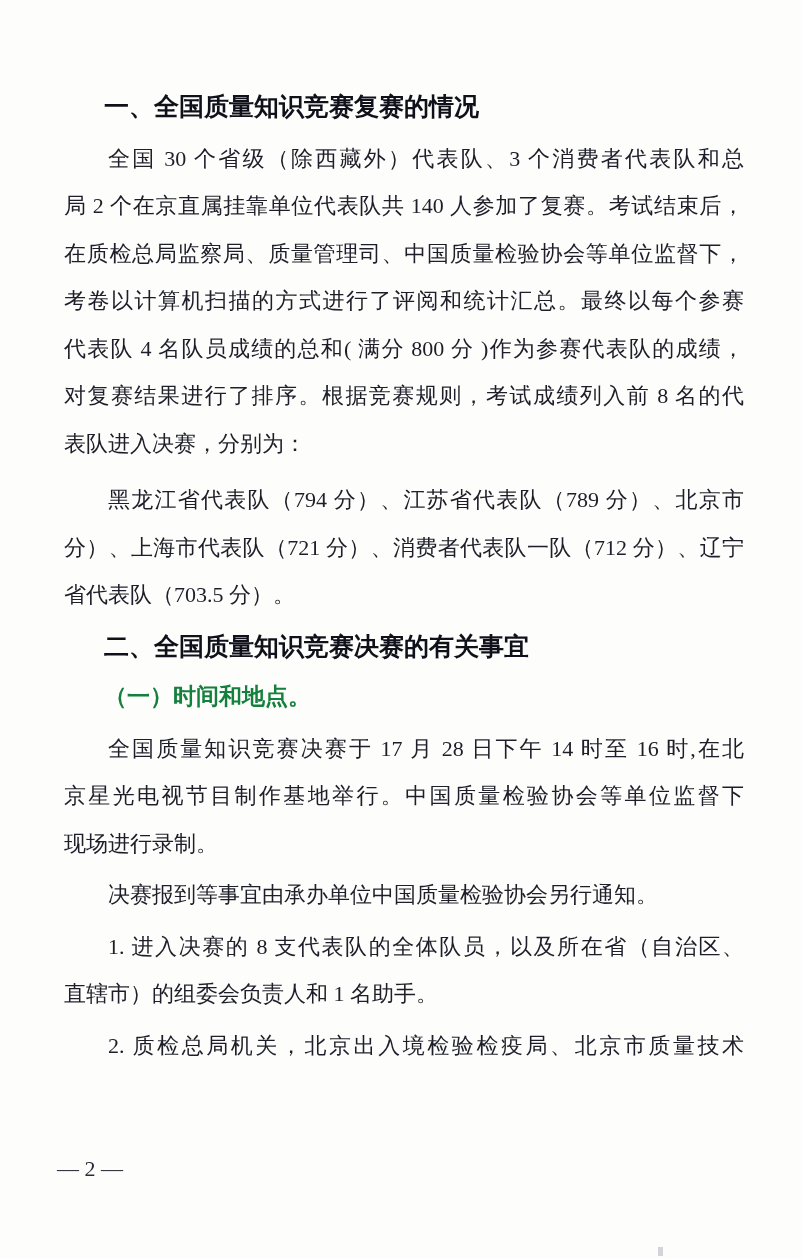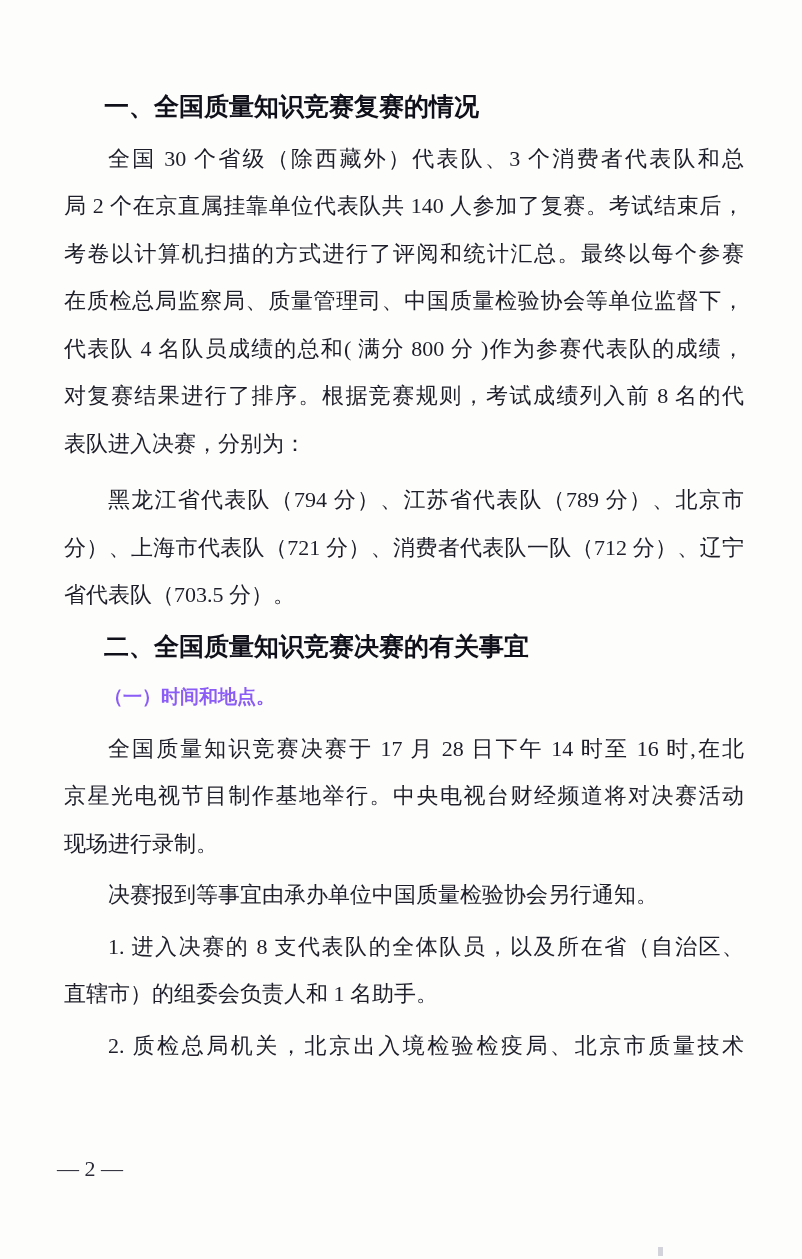--- a/index.html
+++ b/index.html
@@ -26,22 +26,22 @@
     font-size: 25px;
     color: #10101a;
     text-indent: 44px;
     height: 47.5px;
     line-height: 47.5px;
     white-space: nowrap;
   }
   .sub {
     font-family: "Liberation Serif", serif;
     font-weight: bold;
-    font-size: 19px;
-    color: #8b5cf6;
+    font-size: 23px;
+    color: #15803d;
     text-indent: 44px;
     height: 47.5px;
     line-height: 47.5px;
     white-space: nowrap;
   }
   .para { margin: 4px; }
   .line {
     height: 47.5px;
     line-height: 47.5px;
     overflow: hidden;
@@ -77,36 +77,36 @@
 </style>
 </head>
 <body>
 
 <div class="page" style="background: rgb(253, 253, 251); color: rgb(30, 30, 42);">
   <main class="doc" id="doc-blocks">
       <div class="h1 block b0">一、全国质量知识竞赛复赛的情况</div>
       <div class="para block b1">
         <div class="line indent fill">全国 30 个省级（除西藏外）代表队、3 个消费者代表队和总</div>
         <div class="line fill">局 2 个在京直属挂靠单位代表队共 140 人参加了复赛。考试结束后，</div>
+        <div class="line fill">在质检总局监察局、质量管理司、中国质量检验协会等单位监督下，</div>
         <div class="line fill">考卷以计算机扫描的方式进行了评阅和统计汇总。最终以每个参赛</div>
-        <div class="line fill">在质检总局监察局、质量管理司、中国质量检验协会等单位监督下，</div>
         <div class="line fill">代表队 4 名队员成绩的总和( 满分 800 分 )作为参赛代表队的成绩，</div>
         <div class="line fill">对复赛结果进行了排序。根据竞赛规则，考试成绩列入前 8 名的代</div>
         <div class="line">表队进入决赛，分别为：</div>
       </div>
       <div class="para block b2">
         <div class="line indent fill">黑龙江省代表队（794 分）、江苏省代表队（789 分）、北京市</div>
         <div class="line fill">分）、上海市代表队（721 分）、消费者代表队一队（712 分）、辽宁</div>
         <div class="line">省代表队（703.5 分）。</div>
       </div>
       <div class="h1 block b3">二、全国质量知识竞赛决赛的有关事宜</div>
       <div class="sub block b4">（一）时间和地点。</div>
       <div class="para block b5">
         <div class="line indent fill">全国质量知识竞赛决赛于 17 月 28 日下午 14 时至 16 时,在北</div>
-        <div class="line fill">京星光电视节目制作基地举行。中央电视台财经频道将对决赛活动</div>
+        <div class="line fill">京星光电视节目制作基地举行。中国质量检验协会等单位监督下</div>
         <div class="line">现场进行录制。</div>
       </div>
       <div class="para block b6">
         <div class="line indent">决赛报到等事宜由承办单位中国质量检验协会另行通知。</div>
       </div>
       <div class="para block b8">
         <div class="line indent fill">1. 进入决赛的 8 支代表队的全体队员，以及所在省（自治区、</div>
         <div class="line">直辖市）的组委会负责人和 1 名助手。</div>
       </div>
       <div class="para block b9">

